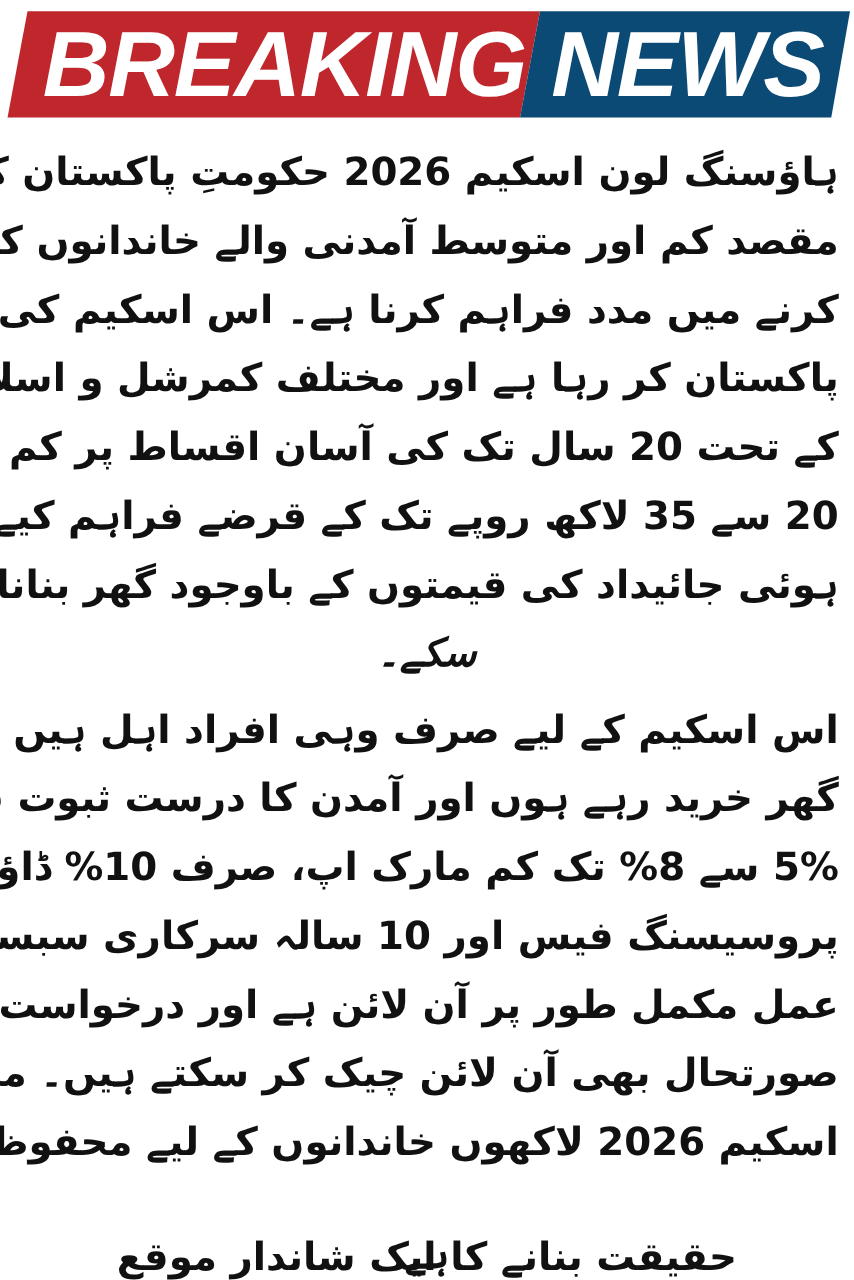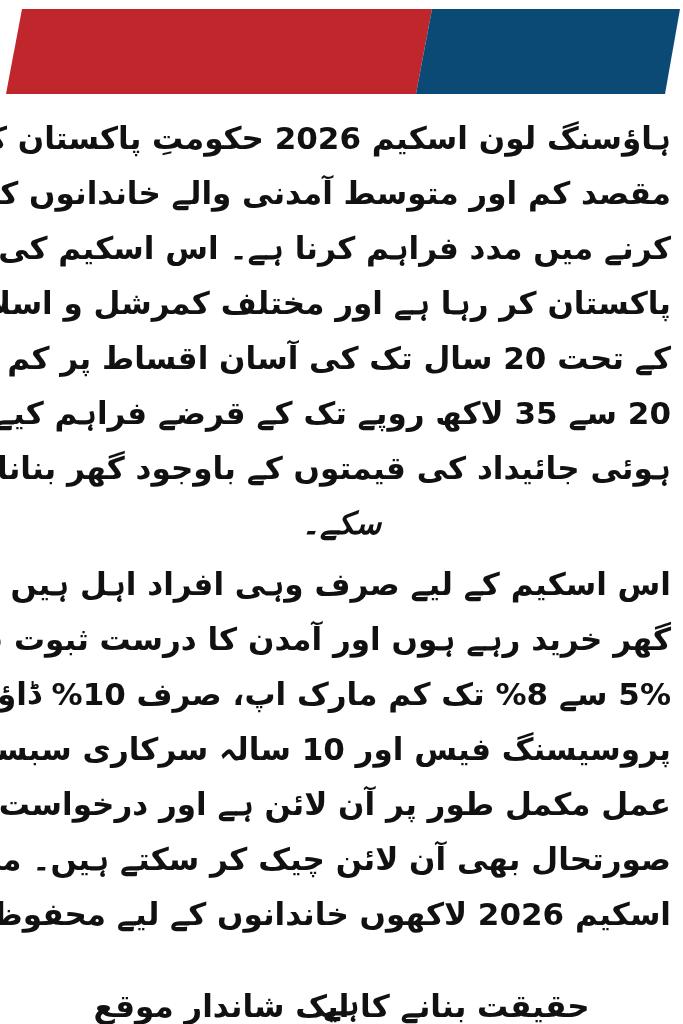--- a/index.html
+++ b/index.html
@@ -69,20 +69,22 @@
   }
 </style>
 </head>
 <body>
 
 <div class="banner">
   <svg width="683" height="100" viewBox="0 0 683 100">
     <polygon points="22,9 432,9 416,94 6,94" fill="#c0272d"></polygon>
     <polygon points="432,9 680,9 665,94 416,94" fill="#0b4a75"></polygon>
   </svg>
+  <div class="banner-word red">BREAKING</div>
+  <div class="banner-word blue">NEWS</div>
 </div>
 
 <div class="article">
 
   <div class="line" style="top:16px;">ہاؤسنگ لون اسکیم 2026 حکومتِ پاکستان کا ایک اہم منصوبہ ہے جس کا</div>
   <div class="line" style="top:71px;">مقصد کم اور متوسط آمدنی والے خاندانوں کو ان کا پہلا گھر خریدنے یا تعمیر</div>
   <div class="line" style="top:126px;">کرنے میں مدد فراہم کرنا ہے۔ اس اسکیم کی نگرانی اسٹیٹ بینک آف</div>
   <div class="line" style="top:181px;">پاکستان کر رہا ہے اور مختلف کمرشل و اسلامی بینک اس میں شامل ہیں۔ اس</div>
   <div class="line" style="top:236px;">کے تحت 20 سال تک کی آسان اقساط پر کم شرحِ مارک اپ کے ساتھ</div>
   <div class="line" style="top:291px;">20 سے 35 لاکھ روپے تک کے قرضے فراہم کیے جاتے ہیں، تاکہ بڑھتی</div>

